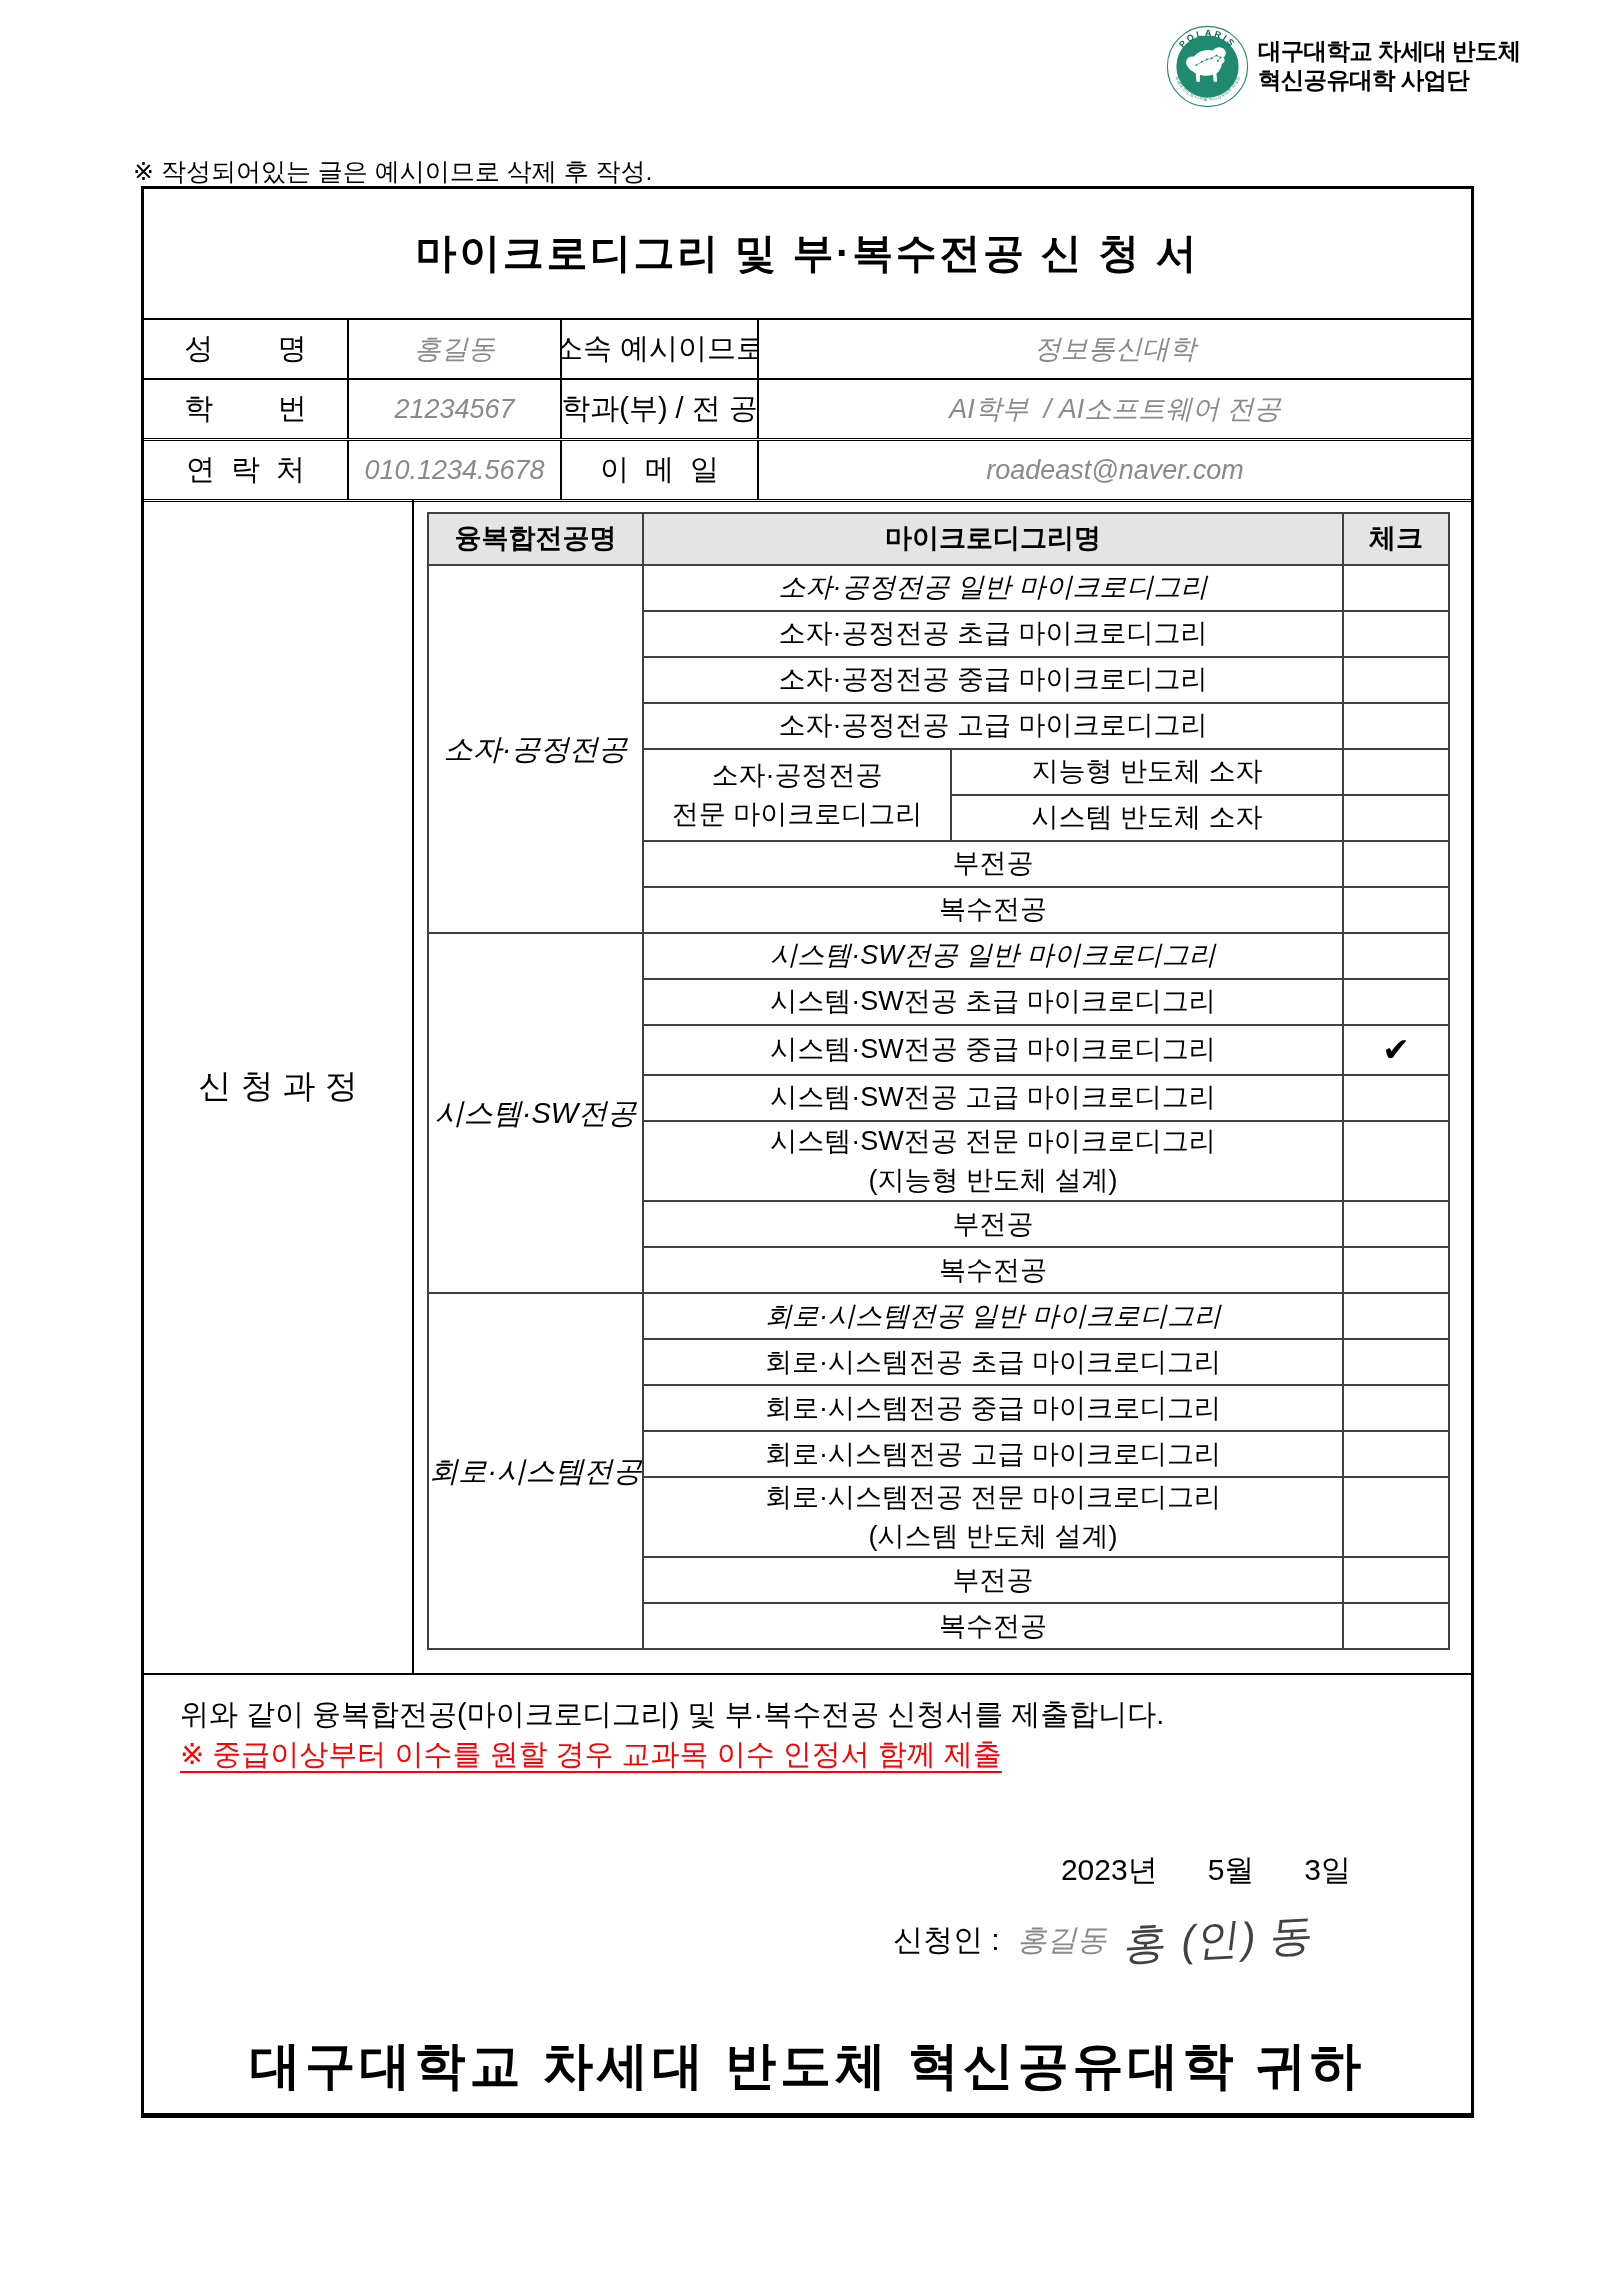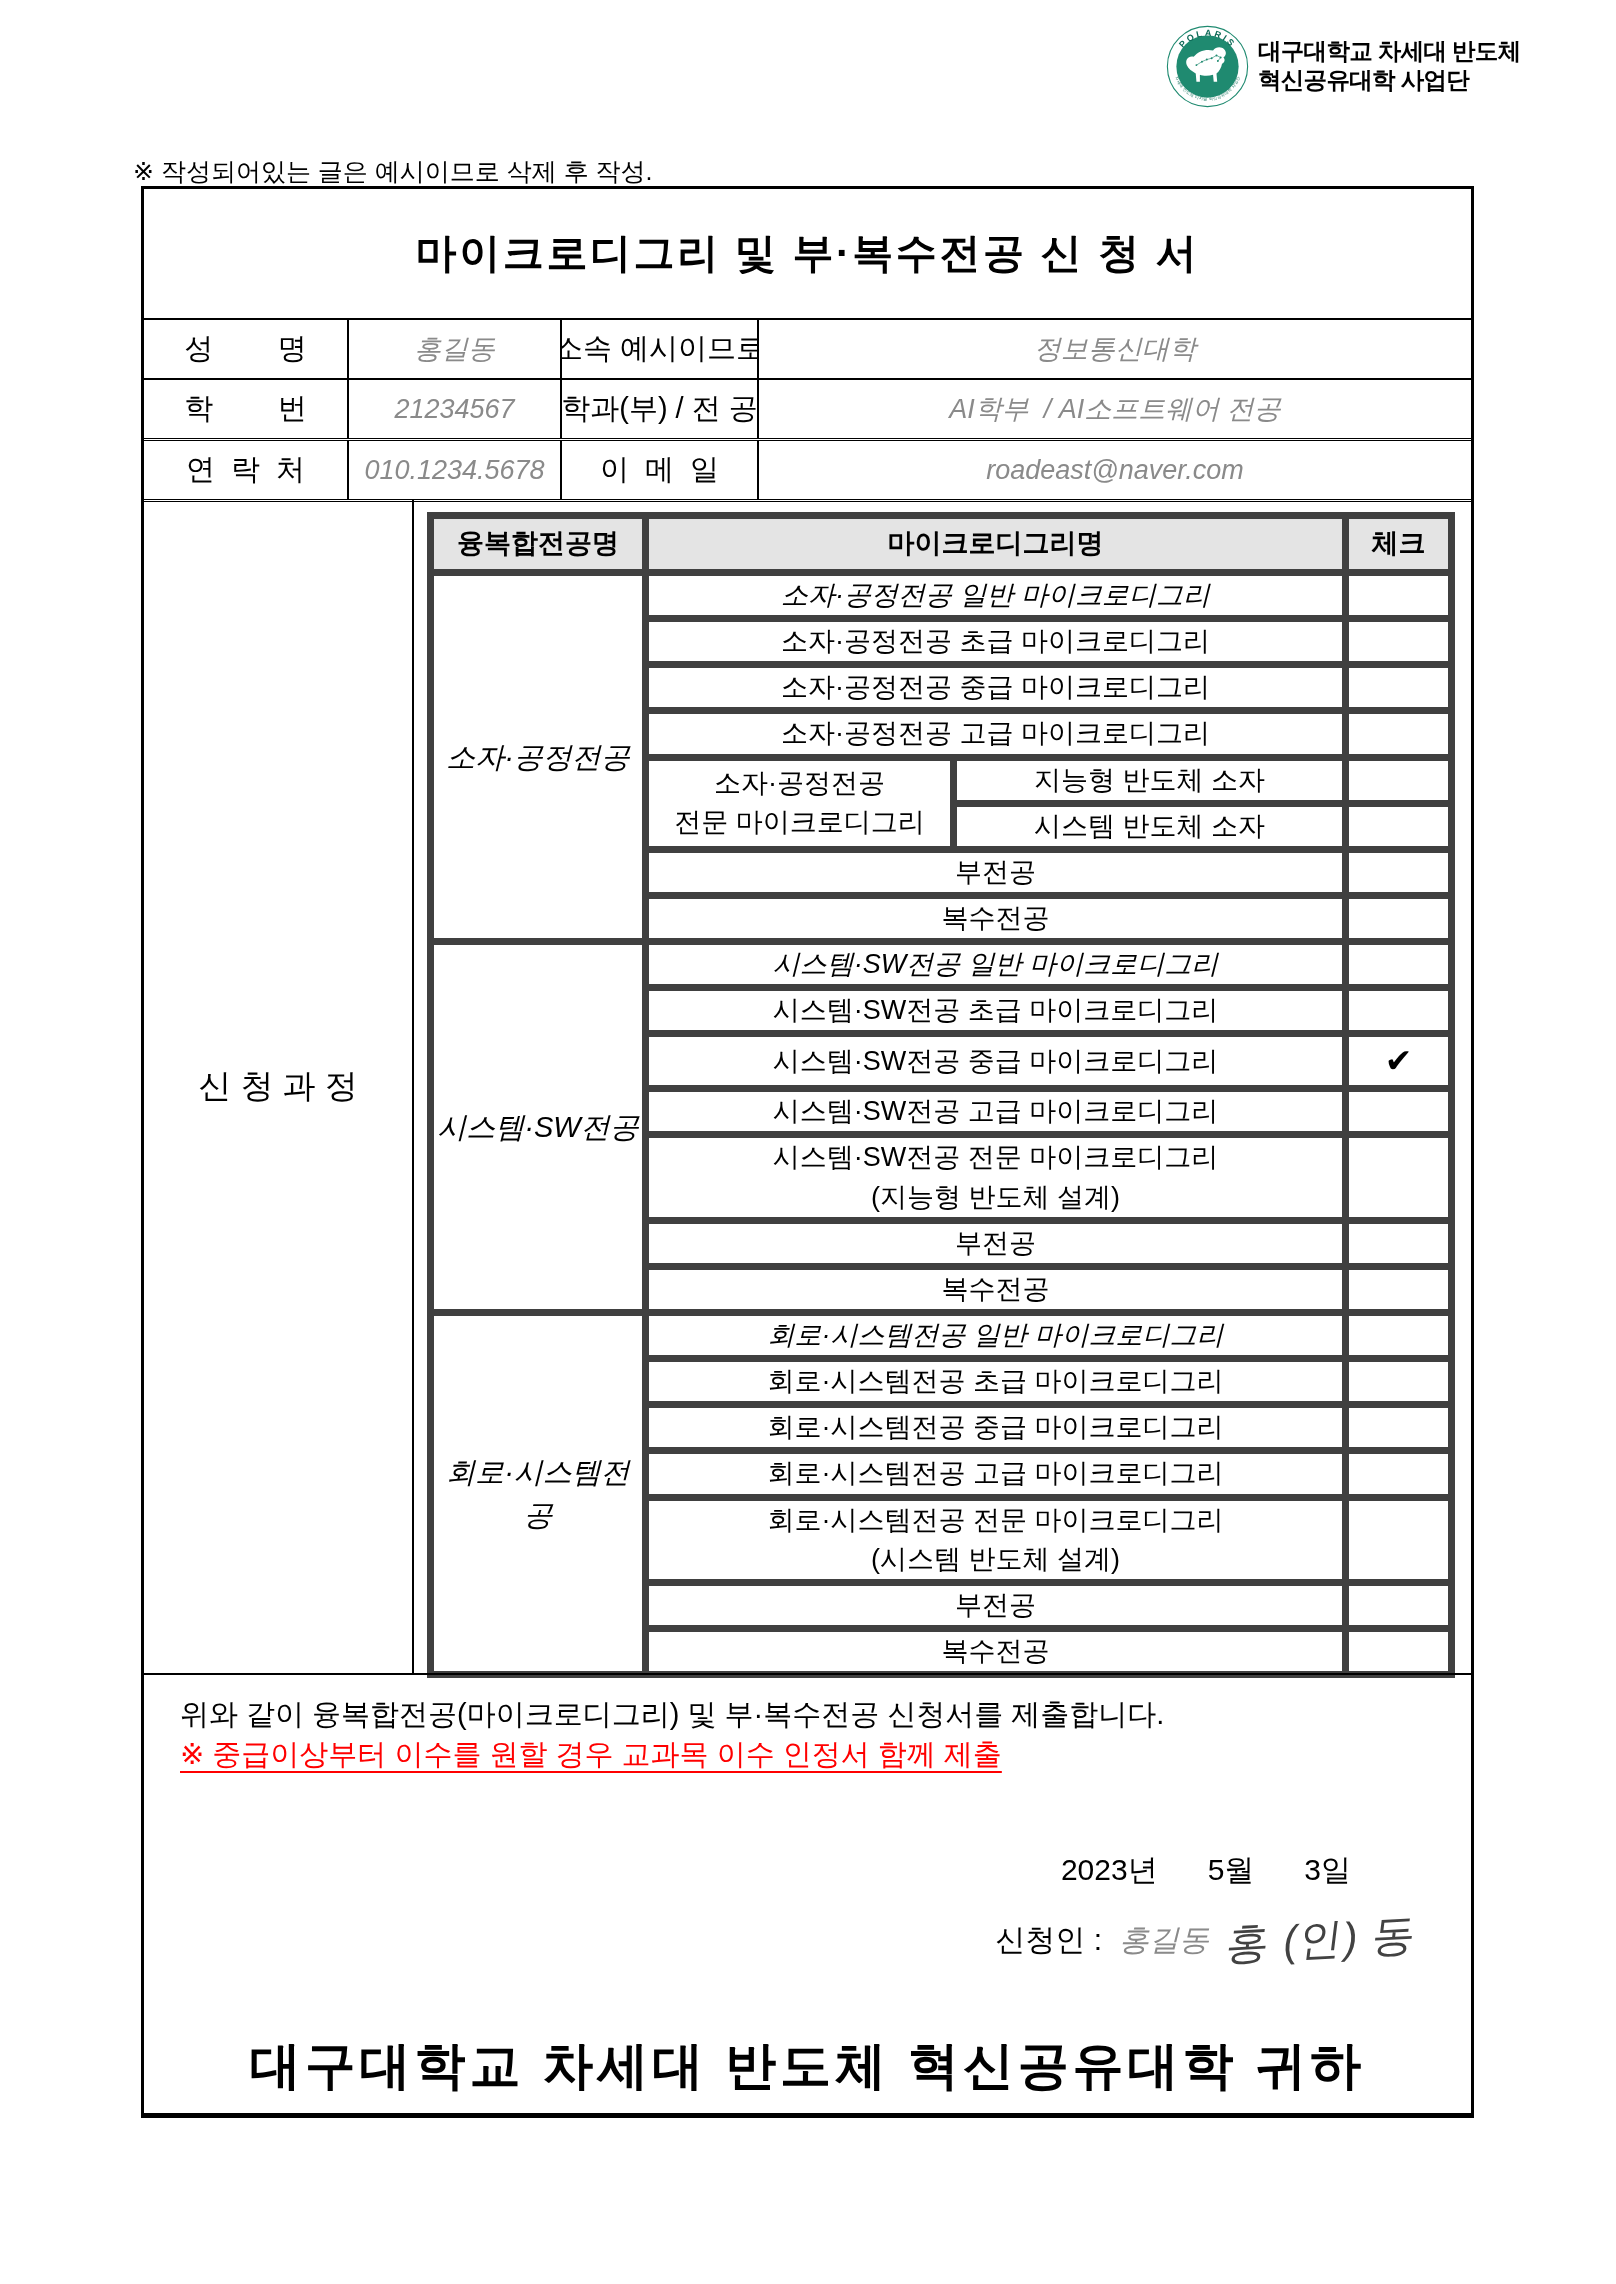--- a/index.html
+++ b/index.html
@@ -33,38 +33,38 @@
 
   
   .process{position:absolute;left:0;top:310px;width:100%;height:1174px;display:flex;}
   .process .plabel{width:268px;border-right:2px solid #000;display:flex;align-items:center;
                    justify-content:center;font-size:33px;white-space:pre;}
   .process .pbody{position:relative;flex:1;}
 
   
   .md-table{position:absolute;left:13px;top:13px;border-collapse:collapse;table-layout:fixed;
             width:1020px;border:2.6px solid #000;}
-  .md-table th,.md-table td{border:7px solid #404040;padding:0;text-align:center;vertical-align:middle;
+  .md-table th,.md-table td{border:2px solid #404040;padding:0;text-align:center;vertical-align:middle;
             font-size:27px;line-height:1.45;overflow:hidden;}
   .md-table th{background:#e4e4e4;font-weight:bold;height:50px;}
   .md-table tr{height:46px;}
   .md-table tr.tall{height:76px;}
   .md-table tr.group-start td{border-top:2.6px solid #000;font-style:italic;}
   .md-table td.chk{font-size:33px;font-weight:bold;}
   .md-table td.gname{font-size:29px;}
 
   
   .bottom{position:absolute;left:0;top:1484px;width:100%;height:441px;border-top:2px solid #000;}
   .statement{position:absolute;left:36px;top:19.5px;font-size:29px;white-space:pre;}
   .red-note{position:absolute;left:36px;top:60px;font-size:29px;color:#ff0000;
             text-decoration:underline;text-underline-offset:6.5px;white-space:pre;}
   .date-line{position:absolute;left:749px;top:175px;width:626px;text-align:center;
              font-size:30px;white-space:pre;}
   .applicant-line{position:absolute;left:749px;top:236px;width:626px;display:flex;
-             align-items:center;justify-content:center;gap:17px;font-size:30px;}
+             align-items:center;gap:17px;font-size:30px;}
   .applicant-line .aname{color:#8a8a8a;font-style:italic;}
   .signature{font-size:43px;color:#222;transform:rotate(-3deg) skewX(-10deg);
              letter-spacing:1.3px;opacity:.85;white-space:pre;}
   .recipient{position:absolute;left:0;top:357px;width:100%;text-align:center;
              font-size:51px;font-weight:800;letter-spacing:3.9px;white-space:pre;}
 </style>
 </head>
 <body>
 
 <div class="page">

